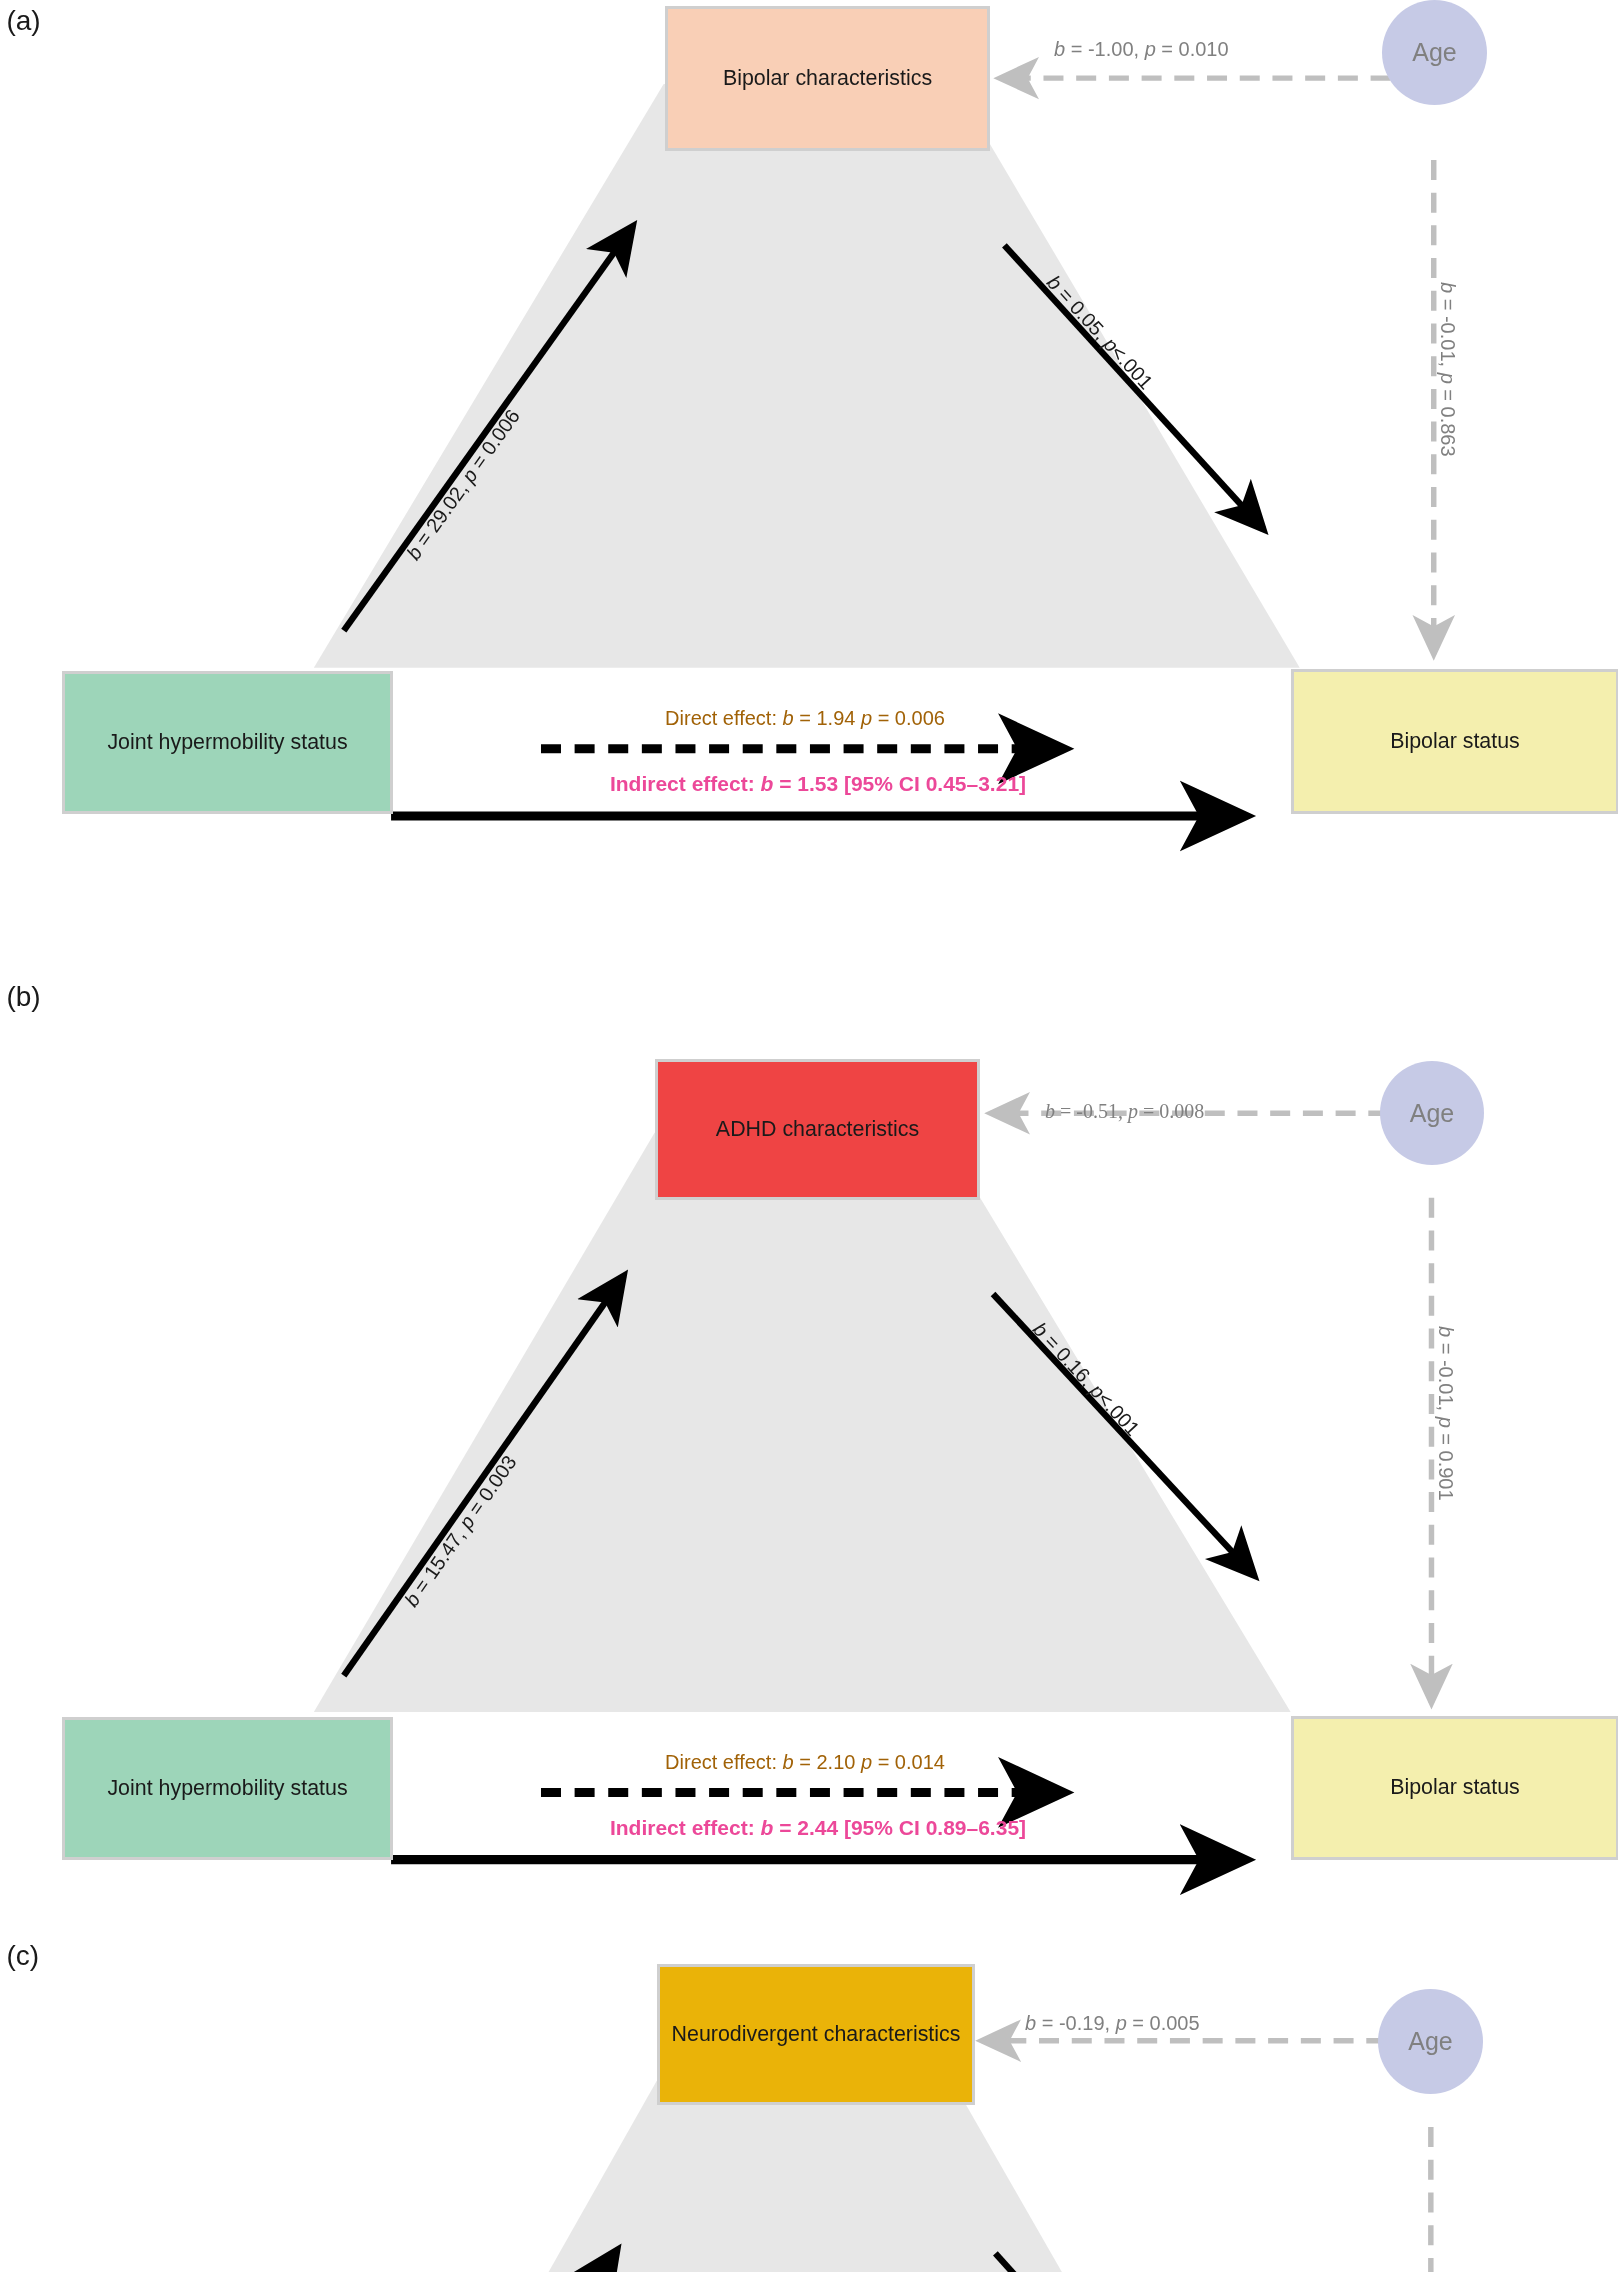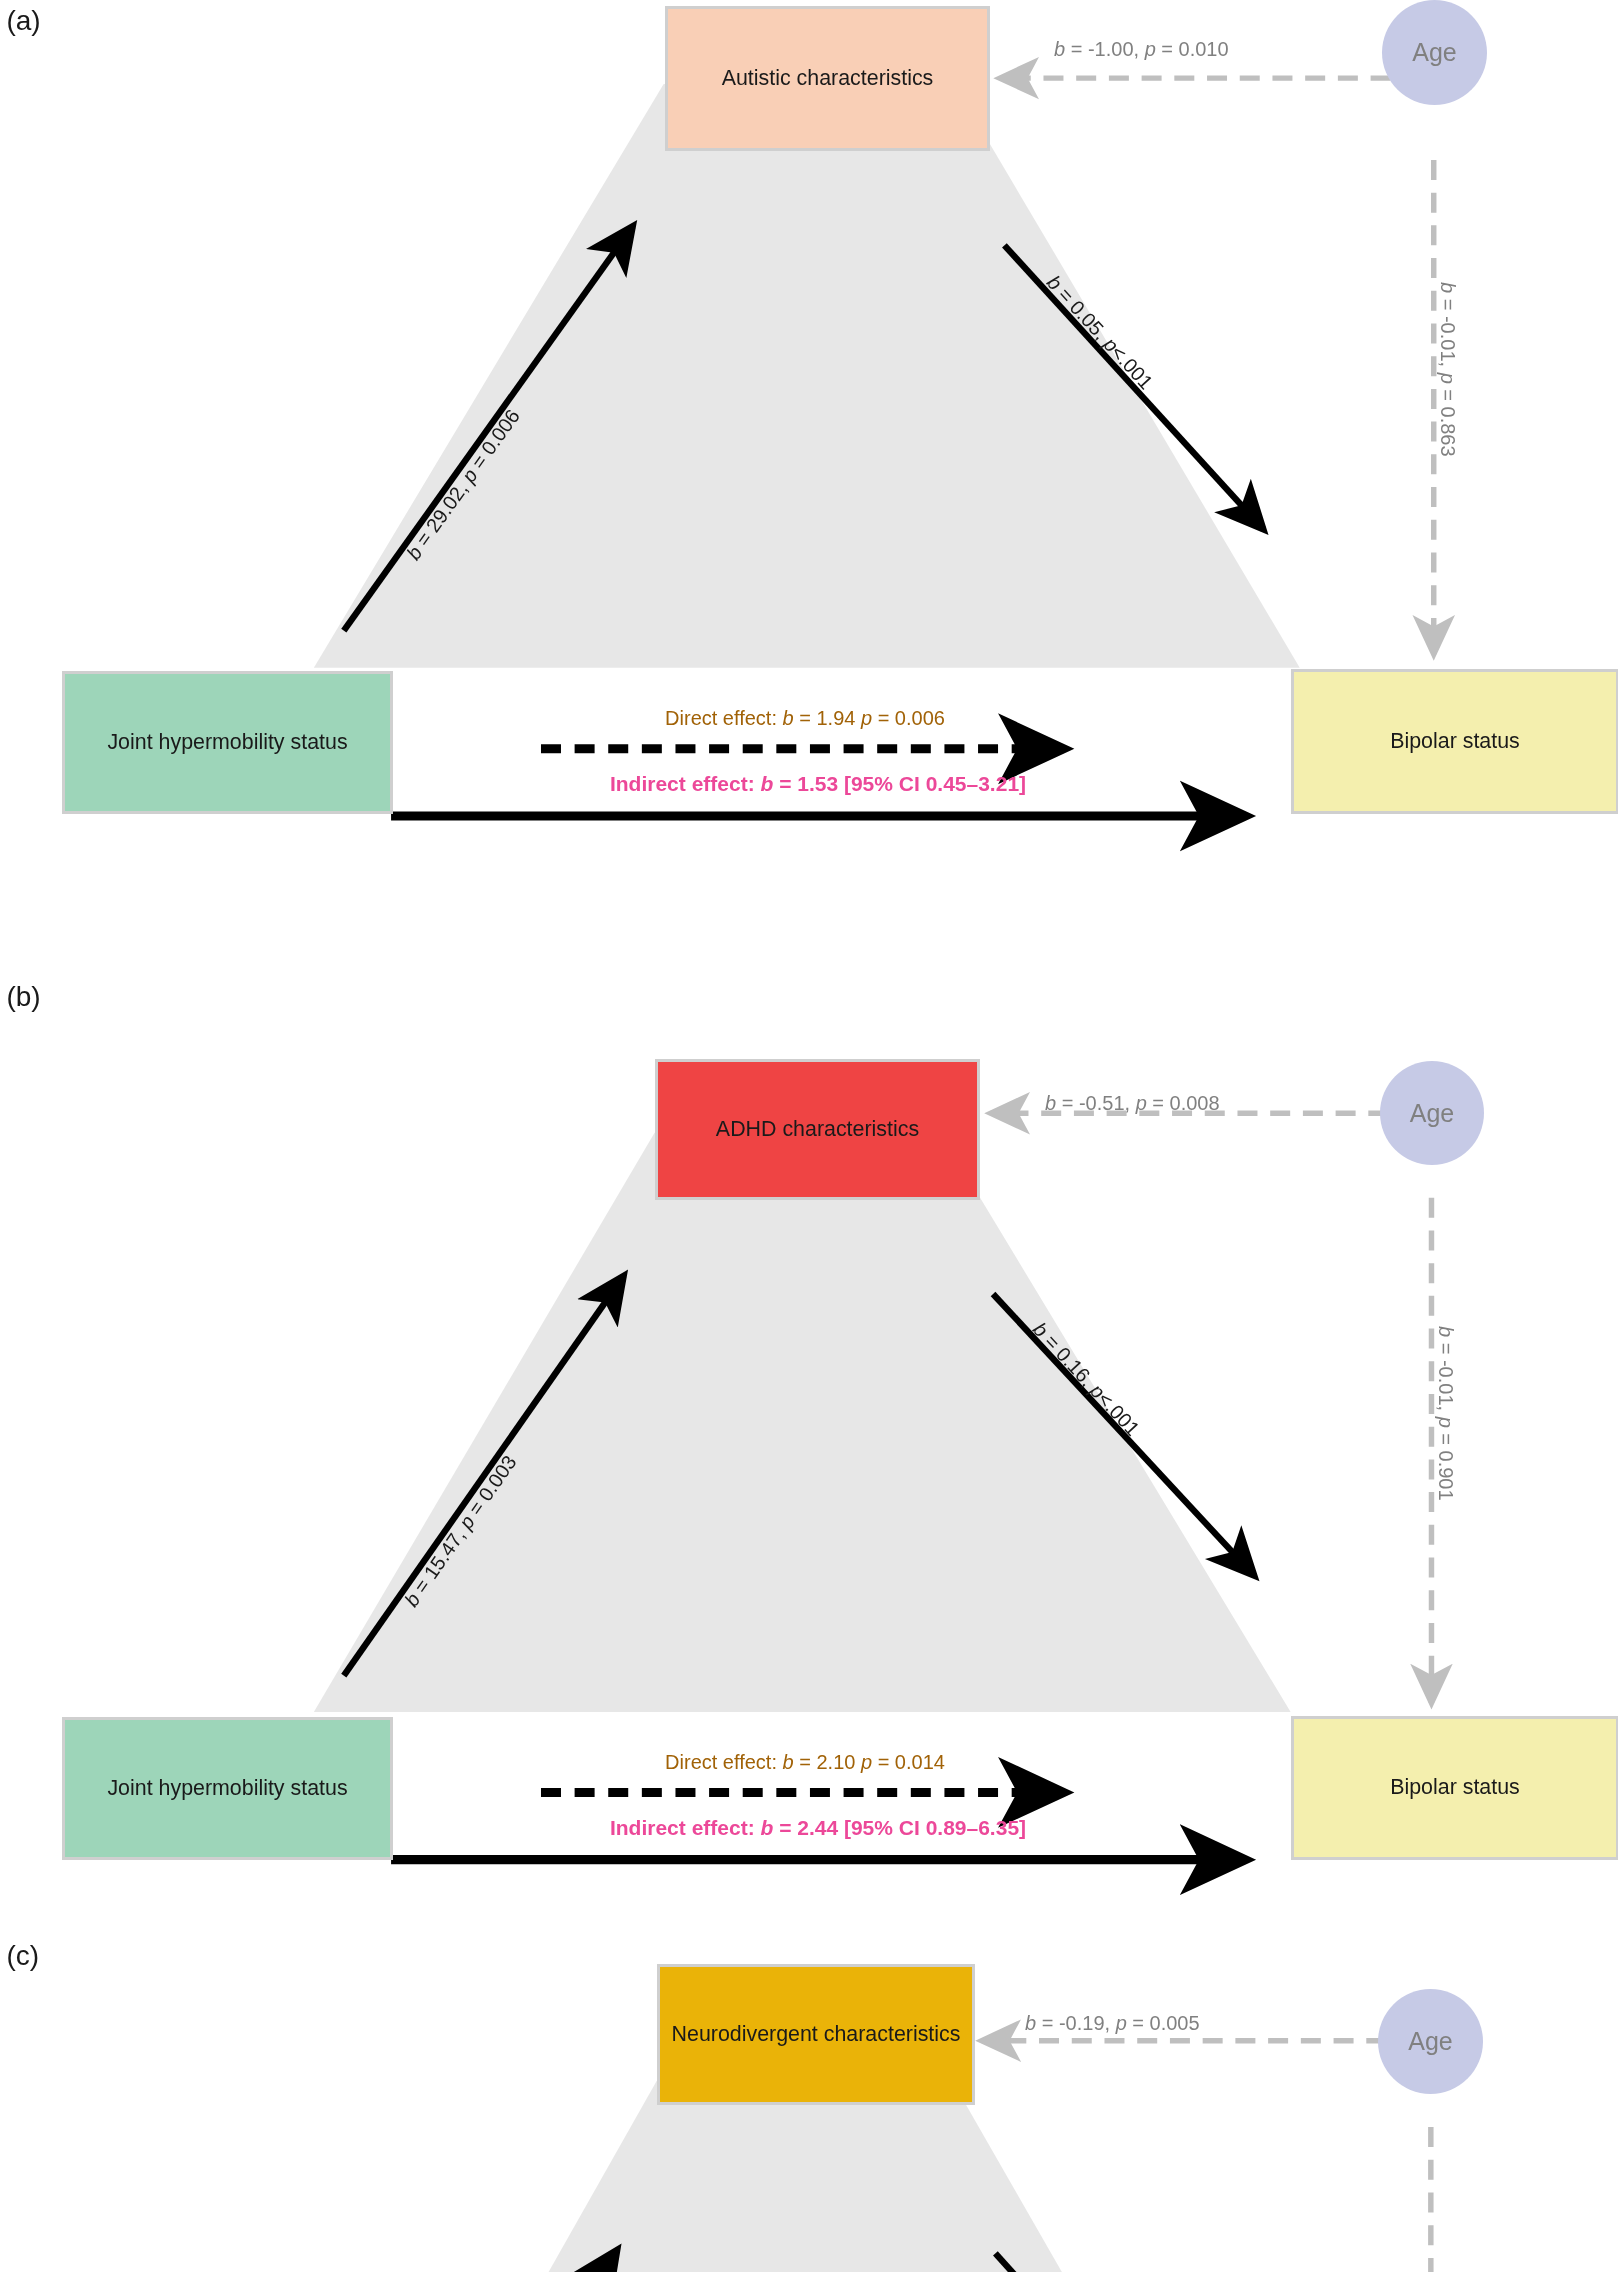--- a/index.html
+++ b/index.html
@@ -117,21 +117,21 @@
     <line x1="3060" y1="172" x2="2200" y2="172" stroke="#BFBFBF" stroke-width="12" stroke-dasharray="44 28" marker-end="url(#arrAg)"></line>
 
     <line x1="3155" y1="352" x2="3155" y2="1440" stroke="#BFBFBF" stroke-width="12" stroke-dasharray="44 28" marker-end="url(#arrAg)"></line>
 
     <line x1="1190" y1="1648" x2="2340" y2="1648" stroke="#000000" stroke-width="20" stroke-dasharray="44 30" marker-end="url(#arrA)"></line>
 
     <line x1="860" y1="1796" x2="2740" y2="1796" stroke="#000000" stroke-width="20" marker-end="url(#arrA)"></line>
   </svg>
 
   <div class="node-box" style="left:665px;top:6.4px;width:325px;height:145px;background:#F9CFB6;">
-    <span>Autistic characteristics</span>
+    <span>Bipolar characteristics</span>
   </div>
 
   <div class="node-circle" style="left:1382px;top:0px;width:105px;height:105px;background:#C6CAE6;">
     <span>Age</span>
   </div>
 
   <div class="node-box" style="left:62px;top:671px;width:331px;height:143px;background:#9DD5B9;">
     <span>Joint hypermobility status</span>
   </div>
 
@@ -183,21 +183,21 @@
   </div>
 
   <div class="node-box" style="left:62px;top:741px;width:331px;height:143px;background:#9DD5B9;">
     <span>Joint hypermobility status</span>
   </div>
 
   <div class="node-box" style="left:1291px;top:740px;width:328px;height:144px;background:#F4EFAE;">
     <span>Bipolar status</span>
   </div>
 
-  <div class="edge-label gray" style="left:1045px;top:116px;"><i>b</i> = -0.51, <i>p</i> = 0.008</div>
+  <div class="edge-label gray" style="left:1045px;top:124px;font-family:Liberation Serif, serif;"><i>b</i> = -0.51, <i>p</i> = 0.008</div>
 
   <div class="edge-label" style="left:400px;top:622px;transform:rotate(-55deg);"><i>b</i> = 15.47, <i>p</i> = 0.003</div>
 
   <div class="edge-label" style="left:1045px;top:342px;transform:rotate(47.2deg);"><i>b</i> = 0.16, <i>p</i>&lt;.001</div>
 
   <div class="edge-label gray" style="left:1457px;top:350px;transform:rotate(90deg);"><i>b</i> = -0.01, <i>p</i> = 0.901</div>
 
   <div class="effect-label direct" style="left:805px;top:775px;">Direct effect: <i>b</i> = 2.10 <i>p</i> = 0.014</div>
 
   <div class="effect-label indirect" style="left:818px;top:840px;">Indirect effect: <i>b</i> = 2.44 [95% CI 0.89–6.35]</div>

